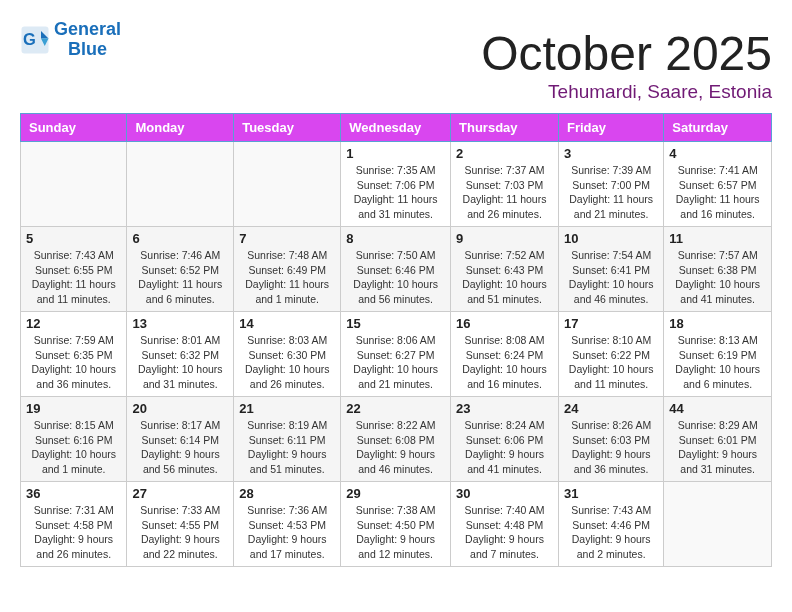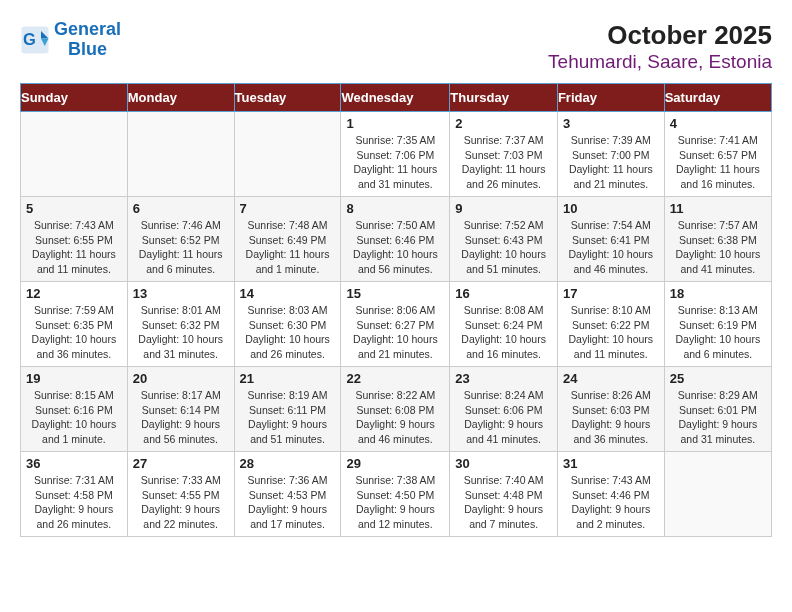--- a/index.html
+++ b/index.html
@@ -32,38 +32,39 @@
     }
     .logo-icon {
       width: 30px;
       height: 30px;
       margin-right: 4px;
     }
     .title-block {
       text-align: right;
     }
     .month-title {
-      font-size: 26px;
-      font-weight: bold;
+      font-size: 48px;
+      font-weight: normal;
       color: #222;
+      margin-top: 6px;
     }
     .location {
       font-size: 19px;
       color: #701a75;
     }
     table {
       width: 100%;
       border-collapse: collapse;
     }
     th {
-      background-color: #7f1d1d;
+      background-color: #d946ef;
       color: #fff;
       font-size: 13px;
       font-weight: bold;
-      padding: 6px 0;
+      padding: 6px 8px;
       text-align: left;
       border: 1px solid #5a9fd4;
     }
     td {
       vertical-align: top;
       border: 1px solid #ccc;
       padding: 4px 5px;
       font-size: 11px;
       color: #333;
       width: 113px;
@@ -275,21 +276,21 @@
 Sunset: 6:06 PM
 Daylight: 9 hours and 41 minutes.</div>
         </td>
         <td>
           <div class="day-num">24</div>
           <div class="day-info">Sunrise: 8:26 AM
 Sunset: 6:03 PM
 Daylight: 9 hours and 36 minutes.</div>
         </td>
         <td>
-          <div class="day-num">25</div>
+          <div class="day-num">44</div>
           <div class="day-info">Sunrise: 8:29 AM
 Sunset: 6:01 PM
 Daylight: 9 hours and 31 minutes.</div>
         </td>
       </tr>
       <tr>
         <td>
           <div class="day-num">36</div>
           <div class="day-info">Sunrise: 7:31 AM
 Sunset: 4:58 PM

